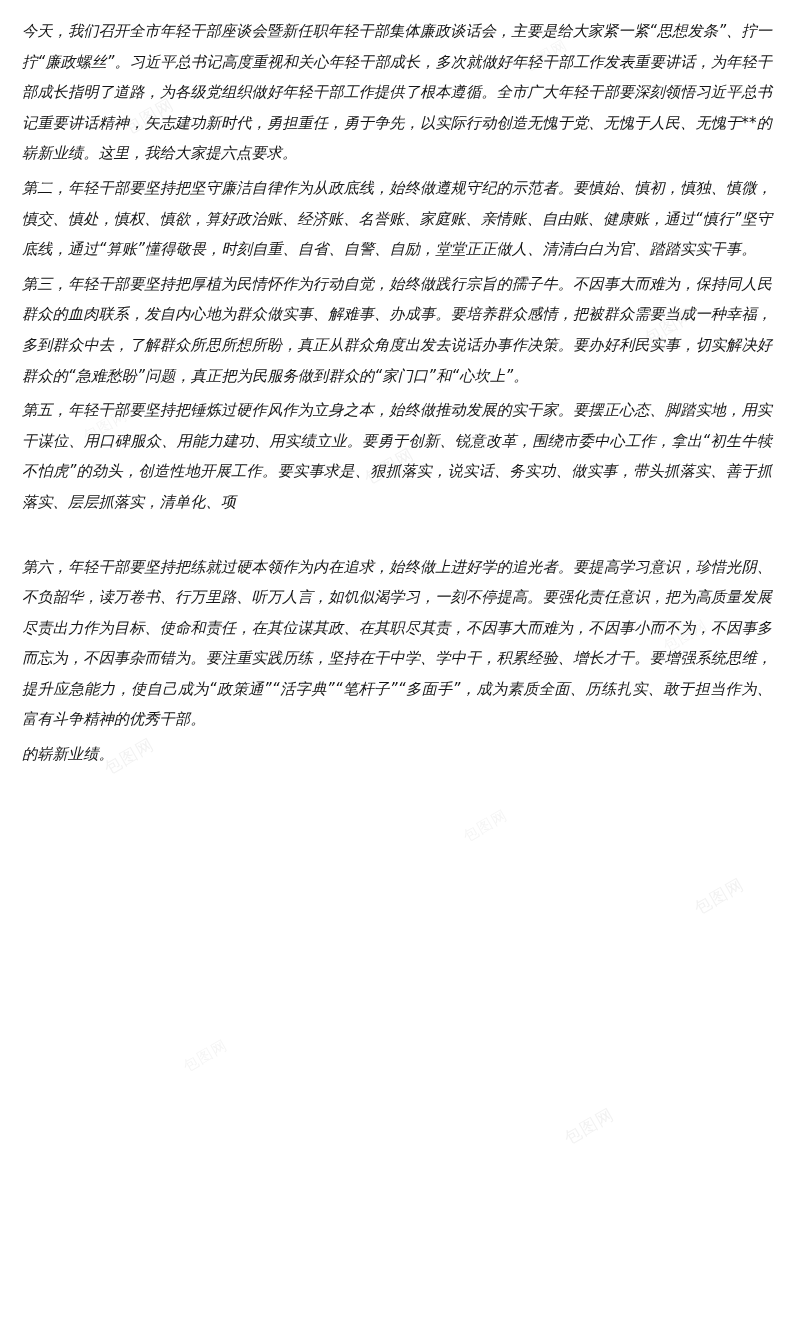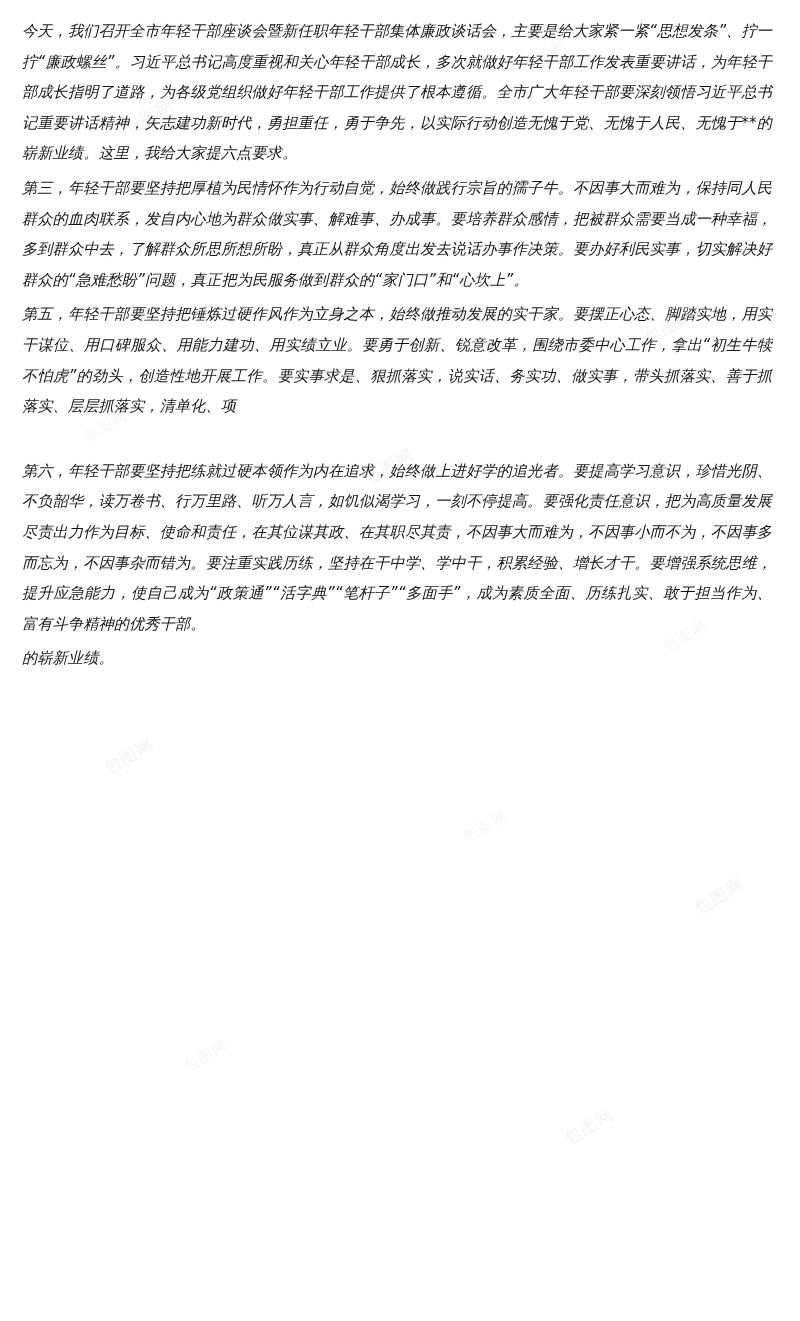--- a/index.html
+++ b/index.html
@@ -73,20 +73,21 @@
     <div class="wm s2" style="left: 660px; top: 640px;">包图网</div>
     <div class="wm" style="left: 100px; top: 760px;">包图网</div>
     <div class="wm s2" style="left: 460px; top: 830px;">包图网</div>
     <div class="wm" style="left: 690px; top: 900px;">包图网</div>
     <div class="wm s2" style="left: 180px; top: 1060px;">包图网</div>
     <div class="wm" style="left: 560px; top: 1130px;">包图网</div>
   </div>
 
   <div class="doc-body">
     <p class="para">今天，我们召开全市年轻干部座谈会暨新任职年轻干部集体廉政谈话会，主要是给大家紧一紧“思想发条”、拧一拧“廉政螺丝”。习近平总书记高度重视和关心年轻干部成长，多次就做好年轻干部工作发表重要讲话，为年轻干部成长指明了道路，为各级党组织做好年轻干部工作提供了根本遵循。全市广大年轻干部要深刻领悟习近平总书记重要讲话精神，矢志建功新时代，勇担重任，勇于争先，以实际行动创造无愧于党、无愧于人民、无愧于**的崭新业绩。这里，我给大家提六点要求。</p>
+    <p class="para">第二，年轻干部要坚持把坚守廉洁自律作为从政底线，始终做遵规守纪的示范者。要慎始、慎初，慎独、慎微，慎交、慎处，慎权、慎欲，算好政治账、经济账、名誉账、家庭账、亲情账、自由账、健康账，通过“慎行”坚守底线，通过“算账”懂得敬畏，时刻自重、自省、自警、自励，堂堂正正做人、清清白白为官、踏踏实实干事。</p>
     <p class="para">第三，年轻干部要坚持把厚植为民情怀作为行动自觉，始终做践行宗旨的孺子牛。不因事大而难为，保持同人民群众的血肉联系，发自内心地为群众做实事、解难事、办成事。要培养群众感情，把被群众需要当成一种幸福，多到群众中去，了解群众所思所想所盼，真正从群众角度出发去说话办事作决策。要办好利民实事，切实解决好群众的“急难愁盼”问题，真正把为民服务做到群众的“家门口”和“心坎上”。</p>
     <p class="para">第五，年轻干部要坚持把锤炼过硬作风作为立身之本，始终做推动发展的实干家。要摆正心态、脚踏实地，用实干谋位、用口碑服众、用能力建功、用实绩立业。要勇于创新、锐意改革，围绕市委中心工作，拿出“初生牛犊不怕虎”的劲头，创造性地开展工作。要实事求是、狠抓落实，说实话、务实功、做实事，带头抓落实、善于抓落实、层层抓落实，清单化、项</p>
     <div class="spacer"></div>
     <p class="para">第六，年轻干部要坚持把练就过硬本领作为内在追求，始终做上进好学的追光者。要提高学习意识，珍惜光阴、不负韶华，读万卷书、行万里路、听万人言，如饥似渴学习，一刻不停提高。要强化责任意识，把为高质量发展尽责出力作为目标、使命和责任，在其位谋其政、在其职尽其责，不因事大而难为，不因事小而不为，不因事多而忘为，不因事杂而错为。要注重实践历练，坚持在干中学、学中干，积累经验、增长才干。要增强系统思维，提升应急能力，使自己成为“政策通”“活字典”“笔杆子”“多面手”，成为素质全面、历练扎实、敢于担当作为、富有斗争精神的优秀干部。</p>
     <p class="para">的崭新业绩。</p>
   </div>
 
 </div>
 
 </body></html>

